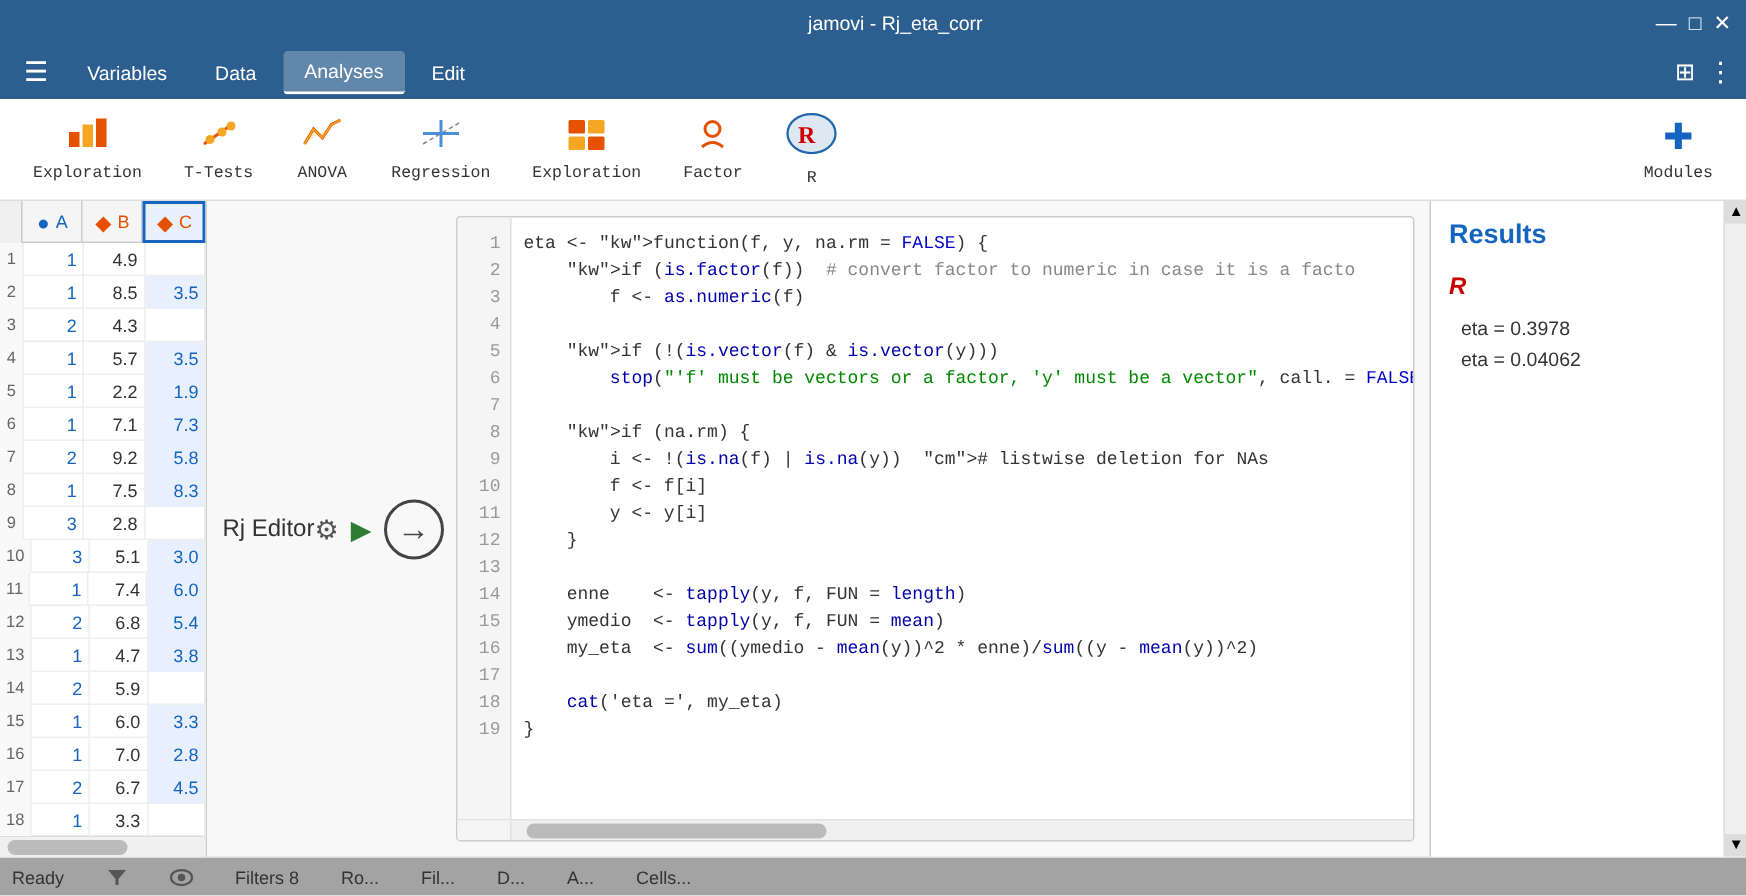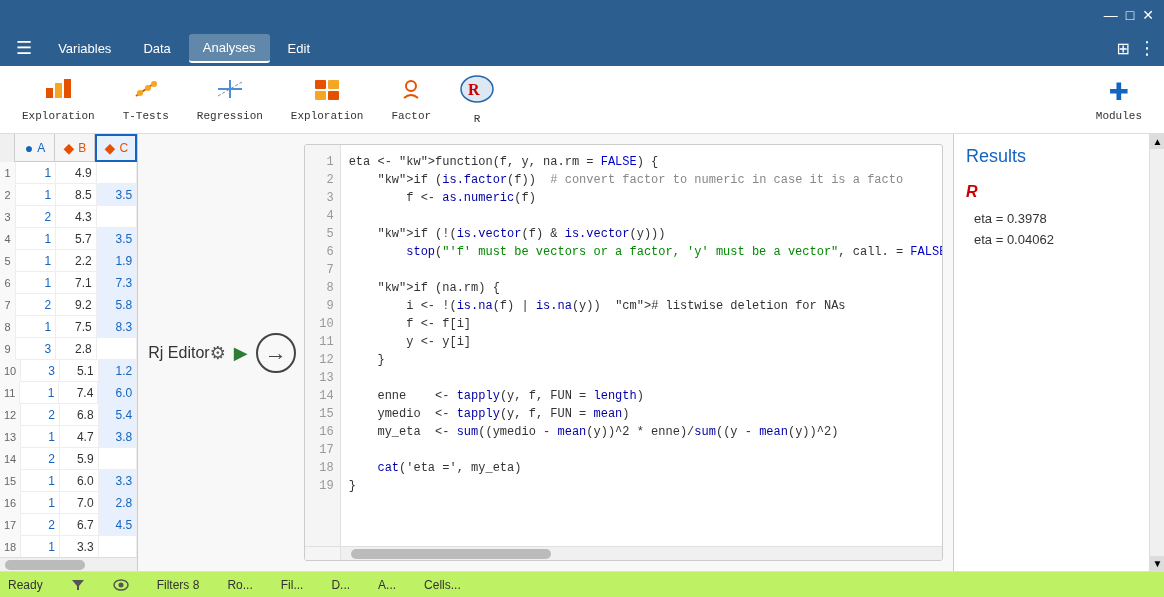--- a/index.html
+++ b/index.html
@@ -169,28 +169,28 @@
       color: #333;
     }
 
     
     .results-panel {
       width: 195px;
       background: white;
       padding: 12px;
       overflow-y: auto;
     }
-    .results-title { font-size: 18px; color: #1565c0; font-weight: 400; margin-bottom: 16px; }
+    .results-title { font-size: 18px; color: #1565c0; font-weight: 700; margin-bottom: 16px; }
     .results-r-label { font-size: 16px; color: #cc0000; font-weight: 600; margin-bottom: 10px; font-style: italic; }
     .results-value { font-size: 13px; color: #333; margin-bottom: 6px; padding-left: 8px; }
 
     
     .status-bar {
       height: 26px;
-      background: #bef264;
+      background: #a3a3a3;
       border-top: 1px solid #ddd;
       display: flex;
       align-items: center;
       padding: 0 8px;
       gap: 28px;
       font-size: 12px;
       color: #333;
     }
     .status-item { display: flex; align-items: center; gap: 4px; }
 
@@ -218,20 +218,21 @@
       display: flex;
       align-items: center;
     }
     .h-scroll-thumb { width: 80px; height: 10px; background: #bbb; border-radius: 5px; margin-left: 5px; }
   </style>
 </head>
 <body>
 
 <div class="title-bar">
   <div style="width:80px"></div>
+  <div class="title-bar-title">jamovi - Rj_eta_corr</div>
   <div class="title-bar-controls">
     <span>—</span>
     <span>□</span>
     <span>✕</span>
   </div>
 </div>
 
 <div class="menu-bar">
   <span class="menu-bar-hamburger">☰</span>
   <div class="menu-item">Variables</div>
@@ -262,20 +263,29 @@
         <circle cx="8" cy="15" r="3" fill="#f5a623"></circle>
         <circle cx="16" cy="10" r="3" fill="#f5a623"></circle>
         <circle cx="22" cy="6" r="3" fill="#f5a623"></circle>
       </svg>
     </div>
     <div class="label">T-Tests</div>
   </div>
   <div class="toolbar-item">
     <div class="icon">
       <svg width="28" height="22" viewBox="0 0 28 22">
+        <polyline points="2,18 8,8 14,14 20,5 26,2" stroke="#e65100" stroke-width="2" fill="none"></polyline>
+        <polyline points="2,18 8,8 14,14 20,5 26,2" stroke="#f5a623" stroke-width="1" fill="rgba(245,166,35,0.2)"></polyline>
+      </svg>
+    </div>
+    <div class="label">ANOVA</div>
+  </div>
+  <div class="toolbar-item">
+    <div class="icon">
+      <svg width="28" height="22" viewBox="0 0 28 22">
         <line x1="2" y1="18" x2="26" y2="4" stroke="#888" stroke-width="1" stroke-dasharray="3,2"></line>
         <line x1="14" y1="2" x2="14" y2="20" stroke="#4a90d9" stroke-width="2"></line>
         <line x1="2" y1="11" x2="26" y2="11" stroke="#4a90d9" stroke-width="2"></line>
       </svg>
     </div>
     <div class="label">Regression</div>
   </div>
   <div class="toolbar-item">
     <div class="icon">
       <svg width="28" height="22" viewBox="0 0 28 22">
@@ -384,21 +394,21 @@
         <div class="data-row">
     <div class="cell row-num">9</div>
     <div class="cell col-a">3</div>
     <div class="cell col-b">2.8</div>
     <div class="cell col-c "></div>
   </div>
         <div class="data-row">
     <div class="cell row-num">10</div>
     <div class="cell col-a">3</div>
     <div class="cell col-b">5.1</div>
-    <div class="cell col-c highlighted">1.2</div>
+    <div class="cell col-c highlighted">3.0</div>
   </div>
         <div class="data-row">
     <div class="cell row-num">11</div>
     <div class="cell col-a">1</div>
     <div class="cell col-b">7.4</div>
     <div class="cell col-c highlighted">6.0</div>
   </div>
         <div class="data-row">
     <div class="cell row-num">12</div>
     <div class="cell col-a">2</div>

